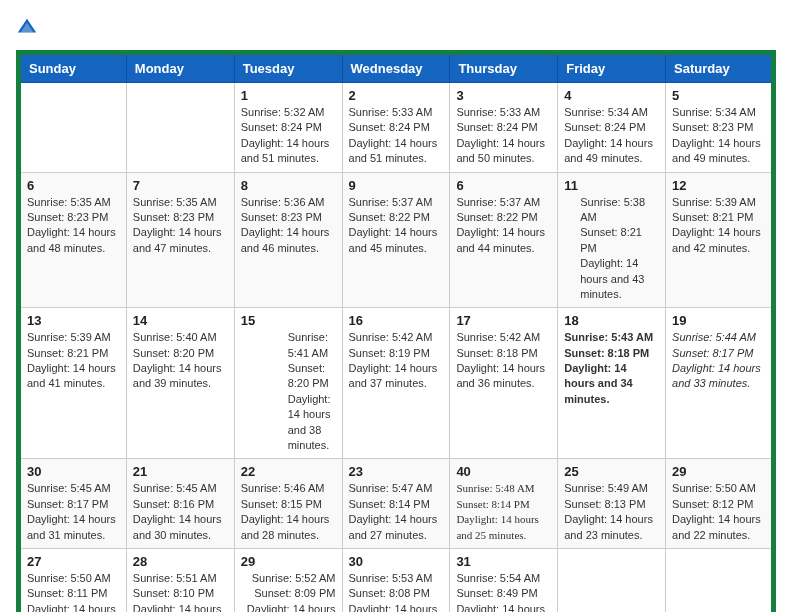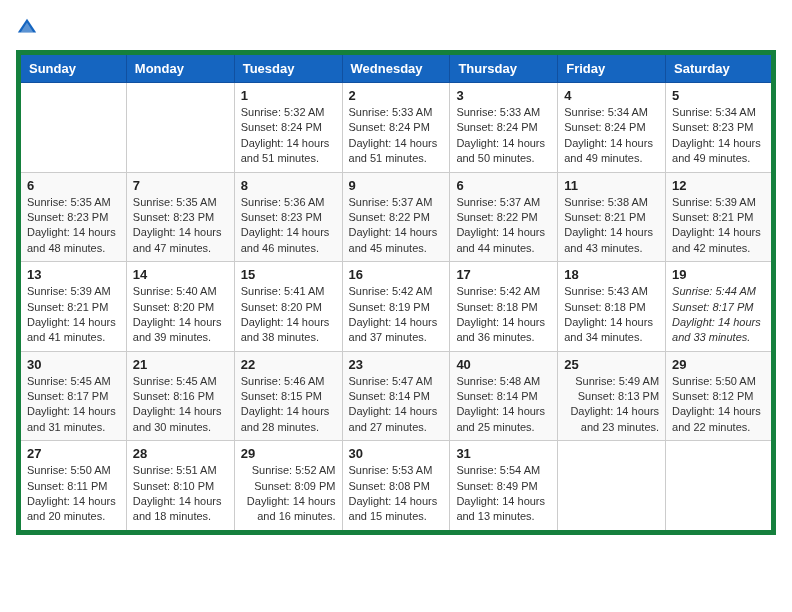--- a/index.html
+++ b/index.html
@@ -184,21 +184,21 @@
 Daylight: 14 hours and 45 minutes.</div>
         </td>
         <td>
           <span class="day-number">6</span>
           <div class="day-info" style="white-space: pre-line;">Sunrise: 5:37 AM
 Sunset: 8:22 PM
 Daylight: 14 hours and 44 minutes.</div>
         </td>
         <td>
           <span class="day-number">11</span>
-          <div class="day-info" style="white-space: pre-line;">Sunrise: 5:38 AM
+          <div class="day-info" style="white-space: pre-line; margin-left: 16px;">Sunrise: 5:38 AM
 Sunset: 8:21 PM
 Daylight: 14 hours and 43 minutes.</div>
         </td>
         <td>
           <span class="day-number">12</span>
           <div class="day-info" style="white-space: pre-line;">Sunrise: 5:39 AM
 Sunset: 8:21 PM
 Daylight: 14 hours and 42 minutes.</div>
         </td>
       </tr>
@@ -210,39 +210,39 @@
 Daylight: 14 hours and 41 minutes.</div>
         </td>
         <td>
           <span class="day-number">14</span>
           <div class="day-info" style="white-space: pre-line;">Sunrise: 5:40 AM
 Sunset: 8:20 PM
 Daylight: 14 hours and 39 minutes.</div>
         </td>
         <td>
           <span class="day-number">15</span>
-          <div class="day-info" style="white-space: pre-line;">Sunrise: 5:41 AM
+          <div class="day-info" style="white-space: pre-line; margin-left: 47px;">Sunrise: 5:41 AM
 Sunset: 8:20 PM
 Daylight: 14 hours and 38 minutes.</div>
         </td>
         <td>
           <span class="day-number">16</span>
           <div class="day-info" style="white-space: pre-line;">Sunrise: 5:42 AM
 Sunset: 8:19 PM
 Daylight: 14 hours and 37 minutes.</div>
         </td>
         <td>
           <span class="day-number">17</span>
           <div class="day-info" style="white-space: pre-line;">Sunrise: 5:42 AM
 Sunset: 8:18 PM
 Daylight: 14 hours and 36 minutes.</div>
         </td>
         <td>
           <span class="day-number">18</span>
-          <div class="day-info" style="white-space: pre-line;">Sunrise: 5:43 AM
+          <div class="day-info" style="white-space: pre-line; font-weight: bold;">Sunrise: 5:43 AM
 Sunset: 8:18 PM
 Daylight: 14 hours and 34 minutes.</div>
         </td>
         <td>
           <span class="day-number">19</span>
           <div class="day-info" style="white-space: pre-line; font-style: italic;">Sunrise: 5:44 AM
 Sunset: 8:17 PM
 Daylight: 14 hours and 33 minutes.</div>
         </td>
       </tr>
@@ -266,27 +266,27 @@
 Daylight: 14 hours and 28 minutes.</div>
         </td>
         <td>
           <span class="day-number">23</span>
           <div class="day-info" style="white-space: pre-line;">Sunrise: 5:47 AM
 Sunset: 8:14 PM
 Daylight: 14 hours and 27 minutes.</div>
         </td>
         <td>
           <span class="day-number">40</span>
-          <div class="day-info" style="white-space: pre-line;">Sunrise: 5:48 AM
+          <div class="day-info" style="white-space: pre-line; font-family: Liberation Serif, serif;">Sunrise: 5:48 AM
 Sunset: 8:14 PM
 Daylight: 14 hours and 25 minutes.</div>
         </td>
         <td>
           <span class="day-number">25</span>
-          <div class="day-info" style="white-space: pre-line; text-align: right;">Sunrise: 5:49 AM
+          <div class="day-info" style="white-space: pre-line;">Sunrise: 5:49 AM
 Sunset: 8:13 PM
 Daylight: 14 hours and 23 minutes.</div>
         </td>
         <td>
           <span class="day-number">29</span>
           <div class="day-info" style="white-space: pre-line;">Sunrise: 5:50 AM
 Sunset: 8:12 PM
 Daylight: 14 hours and 22 minutes.</div>
         </td>
       </tr>

